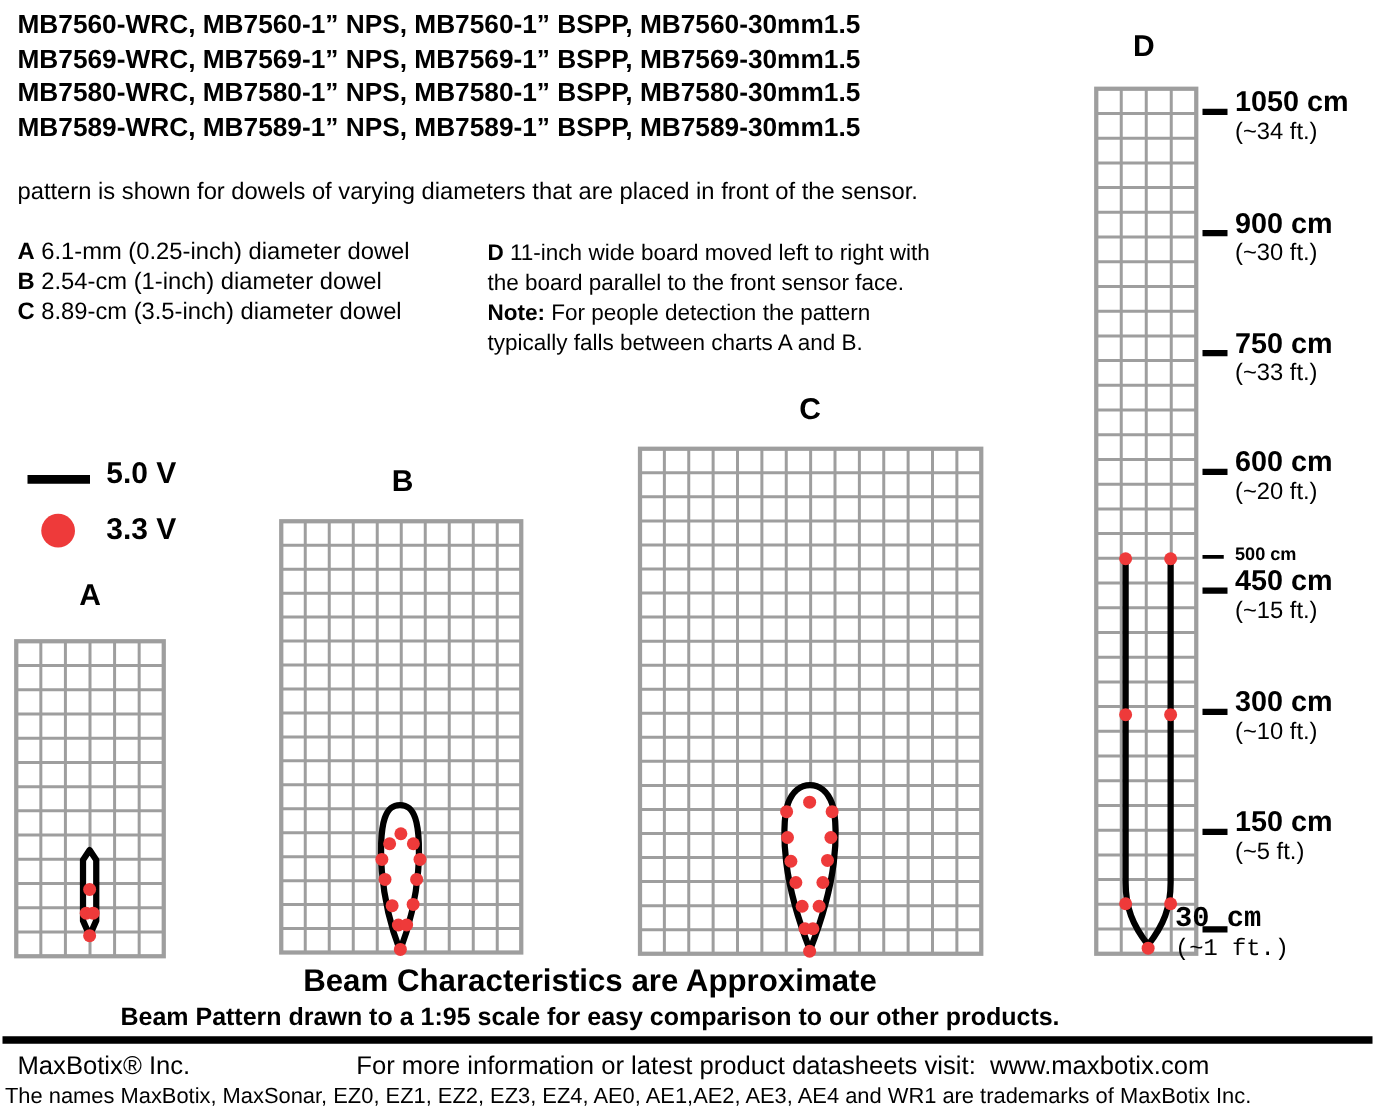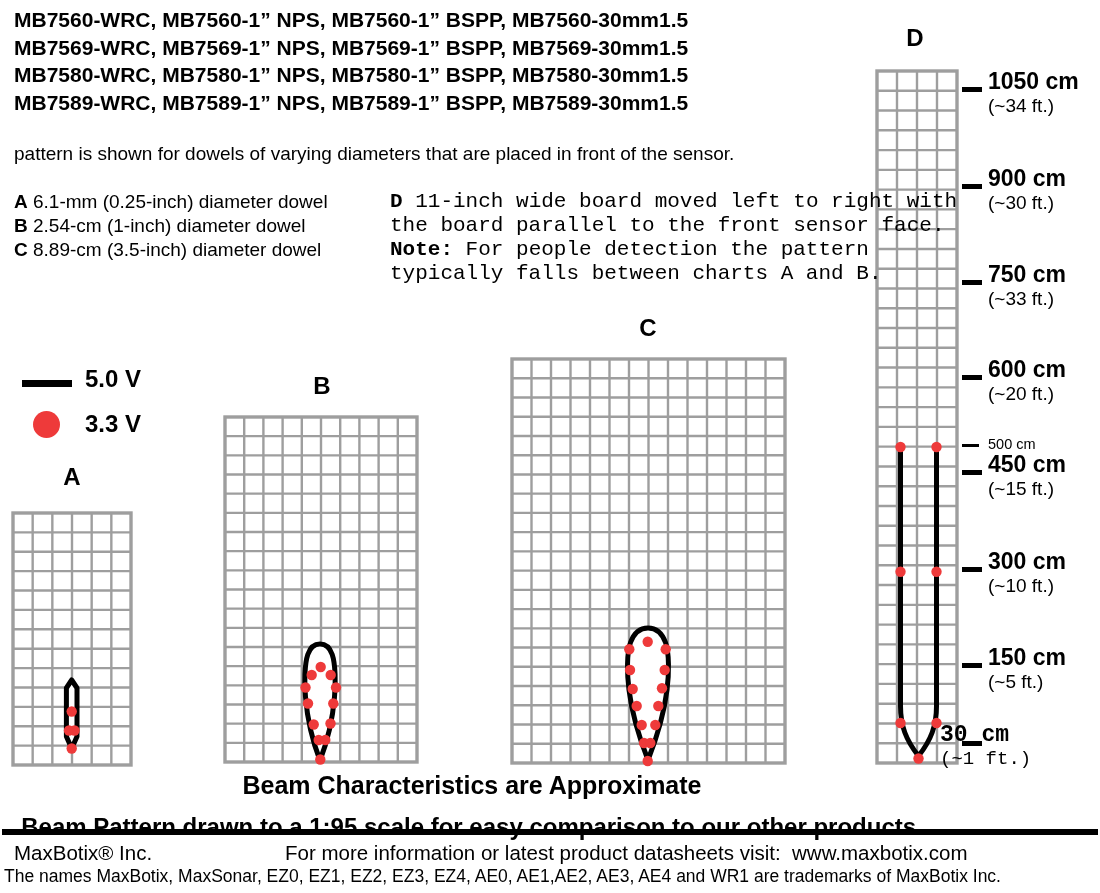--- a/index.html
+++ b/index.html
@@ -4,43 +4,43 @@
 <style>
   html,body{margin:0;padding:0;background:#fff;}
   body{width:1100px;height:893px;position:relative;overflow:hidden;
        font-family:"Liberation Sans",sans-serif;color:#000;}
   .abs{position:absolute;}
   
   .title{left:14px;top:6px;font-size:21px;font-weight:bold;line-height:27.5px;white-space:nowrap;}
   
   .desc{left:14px;top:142px;font-size:19px;line-height:23px;white-space:nowrap;}
   .items{left:14px;top:190px;font-size:19px;line-height:24px;white-space:nowrap;}
-  .dblock{left:390px;top:190px;font-size:21px;line-height:24px;white-space:nowrap;font-family:Liberation Mono, monospace;}
+  .dblock{left:390px;top:190px;font-size:18px;line-height:24px;white-space:nowrap;}
   
   .legend-line{left:22px;top:380px;width:50px;height:7px;background:#000;}
   .legend-line-label{left:85px;top:365px;font-size:24px;font-weight:bold;}
   .legend-dot{left:33px;top:411px;width:27px;height:27px;border-radius:50%;background:#ee3a3a;}
   .legend-dot-label{left:85px;top:410px;font-size:24px;font-weight:bold;}
   
   .chart-label{font-size:24px;font-weight:bold;transform:translateX(-50%);}
   .cl-a{left:72px;top:463px;}
   .cl-b{left:322px;top:372px;}
   .cl-c{left:648px;top:314px;}
   .cl-d{left:915px;top:24px;}
   
   #beam-svg{position:absolute;left:0;top:0;}
   
   .tick-dash{position:absolute;background:#000;}
   .scale-label{position:absolute;white-space:nowrap;}
   .scale-cm{font-size:23px;font-weight:bold;line-height:23px;}
   .scale-ft{font-size:19px;line-height:19px;margin-top:3px;}
-  .scale-small{font-size:14.5px;line-height:15px;font-weight:normal;}
+  .scale-small{font-size:14.5px;line-height:15px;font-weight:bold;}
   
   .bottom-title{left:0;top:771px;width:944px;text-align:center;font-size:25px;font-weight:bold;}
-  .bottom-subtitle{left:0;top:803px;width:944px;text-align:center;font-size:24px;font-weight:bold;margin-top:10px;}
+  .bottom-subtitle{left:0;top:803px;width:944px;text-align:center;font-size:20px;font-weight:bold;}
   
   .footer-rule{left:2px;top:829px;width:1096px;height:6px;background:#000;}
   .footer-company{left:14px;top:841px;font-size:20.5px;white-space:pre;}
   .footer-info{left:285px;top:841px;font-size:20.5px;white-space:pre;}
   .footer-trademark{left:4px;top:866px;font-size:17.5px;white-space:nowrap;}
 </style>
 </head>
 <body>
 
 <svg id="beam-svg" width="1100" height="893" viewBox="0 0 1100 893">

